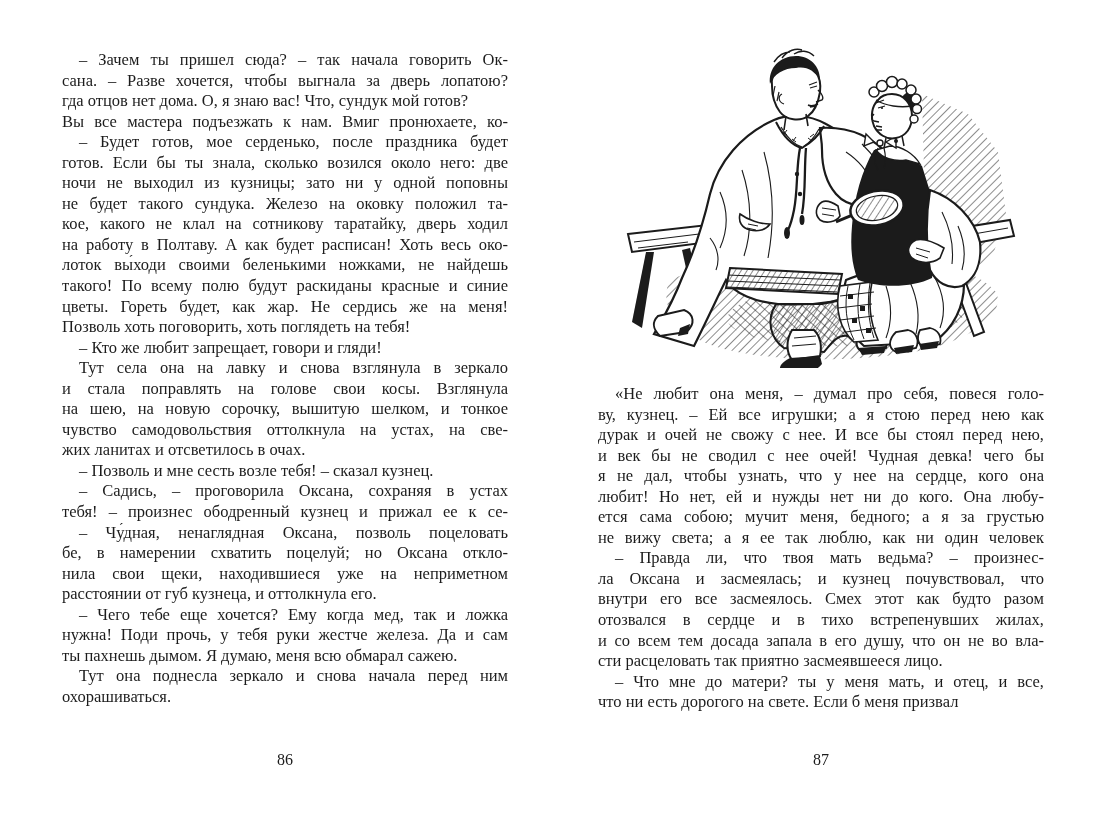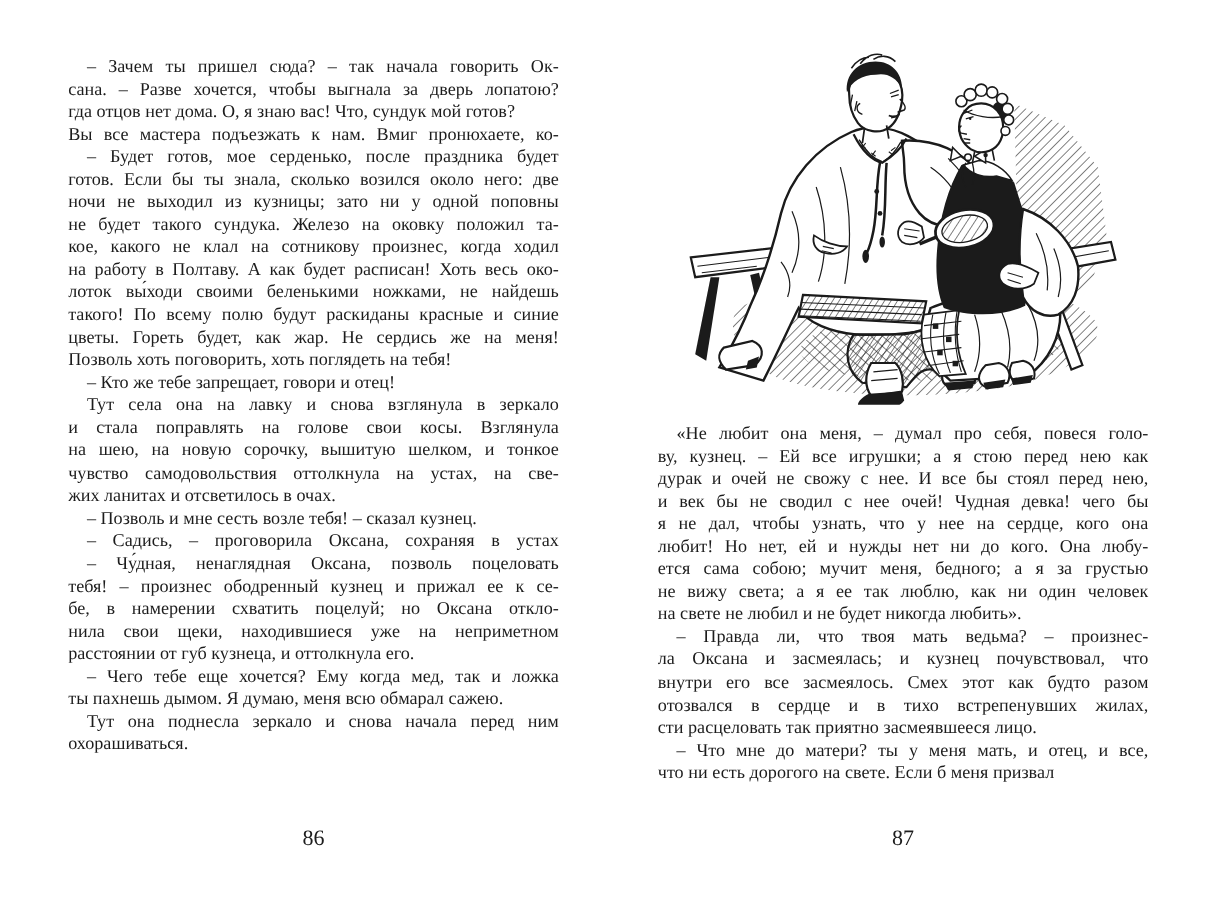--- a/index.html
+++ b/index.html
@@ -17,21 +17,21 @@
   .para{margin:0;padding:0;}
   .line{
     font-size:16.5px;line-height:20.55px;
     text-align:justify;text-align-last:justify;
     white-space:normal;overflow:hidden;
   }
   .line.last{text-align-last:left;}
   .line.first{text-indent:17px;}
   .folio{
     position:absolute;top:751px;left:0;width:100%;
-    text-align:center;font-size:20px;
+    text-align:center;font-size:16px;
   }
   .illustration{position:absolute;top:42px;left:26px;width:392px;height:326px;}
   .illustration svg{display:block;width:100%;height:100%;}
 </style>
 </head>
 <body>
 
 <div class="spread">
 
   <div class="page page-left">
@@ -40,52 +40,53 @@
           <div class="line first">– Зачем ты пришел сюда? – так начала говорить Ок-</div>
           <div class="line">сана. – Разве хочется, чтобы выгнала за дверь лопатою?</div>
           <div class="line last">гда отцов нет дома. О, я знаю вас! Что, сундук мой готов?</div>
           <div class="line">Вы все мастера подъезжать к нам. Вмиг пронюхаете, ко-</div>
         </div>
         <div class="para">
           <div class="line first">– Будет готов, мое серденько, после праздника будет</div>
           <div class="line">готов. Если бы ты знала, сколько возился около него: две</div>
           <div class="line">ночи не выходил из кузницы; зато ни у одной поповны</div>
           <div class="line">не будет такого сундука. Железо на оковку положил та-</div>
-          <div class="line">кое, какого не клал на сотникову произнес, когда ходил</div>
+          <div class="line">кое, какого не клал на сотникову таратайку, дверь ходил</div>
           <div class="line">на работу в Полтаву. А как будет расписан! Хоть весь око-</div>
           <div class="line">лоток вы́ходи своими беленькими ножками, не найдешь</div>
           <div class="line">такого! По всему полю будут раскиданы красные и синие</div>
           <div class="line">цветы. Гореть будет, как жар. Не сердись же на меня!</div>
           <div class="line last">Позволь хоть поговорить, хоть поглядеть на тебя!</div>
         </div>
         <div class="para">
-          <div class="line first last">– Кто же тебе запрещает, говори и отец!</div>
+          <div class="line first last">– Кто же любит запрещает, говори и гляди!</div>
         </div>
         <div class="para">
           <div class="line first">Тут села она на лавку и снова взглянула в зеркало</div>
           <div class="line">и стала поправлять на голове свои косы. Взглянула</div>
           <div class="line">на шею, на новую сорочку, вышитую шелком, и тонкое</div>
           <div class="line">чувство самодовольствия оттолкнула на устах, на све-</div>
           <div class="line last">жих ланитах и отсветилось в очах.</div>
         </div>
         <div class="para">
           <div class="line first last">– Позволь и мне сесть возле тебя! – сказал кузнец.</div>
         </div>
         <div class="para">
           <div class="line first">– Садись, – проговорила Оксана, сохраняя в устах</div>
         </div>
         <div class="para">
+          <div class="line">тебя! – произнес ободренный кузнец и прижал ее к се-</div>
           <div class="line first">– Чу́дная, ненаглядная Оксана, позволь поцеловать</div>
-          <div class="line">тебя! – произнес ободренный кузнец и прижал ее к се-</div>
           <div class="line">бе, в намерении схватить поцелуй; но Оксана откло-</div>
           <div class="line">нила свои щеки, находившиеся уже на неприметном</div>
           <div class="line last">расстоянии от губ кузнеца, и оттолкнула его.</div>
         </div>
         <div class="para">
           <div class="line first">– Чего тебе еще хочется? Ему когда мед, так и ложка</div>
+          <div class="line">нужна! Поди прочь, у тебя руки жестче железа. Да и сам</div>
           <div class="line last">ты пахнешь дымом. Я думаю, меня всю обмарал сажею.</div>
         </div>
         <div class="para">
           <div class="line first">Тут она поднесла зеркало и снова начала перед ним</div>
           <div class="line last">охорашиваться.</div>
         </div>
       </div>
     <div class="folio">86</div>
   </div>
 
@@ -220,27 +221,27 @@
     <div class="text-block">
         <div class="para">
           <div class="line first">«Не любит она меня, – думал про себя, повеся голо-</div>
           <div class="line">ву, кузнец. – Ей все игрушки; а я стою перед нею как</div>
           <div class="line">дурак и очей не свожу с нее. И все бы стоял перед нею,</div>
           <div class="line">и век бы не сводил с нее очей! Чудная девка! чего бы</div>
           <div class="line">я не дал, чтобы узнать, что у нее на сердце, кого она</div>
           <div class="line">любит! Но нет, ей и нужды нет ни до кого. Она любу-</div>
           <div class="line">ется сама собою; мучит меня, бедного; а я за грустью</div>
           <div class="line">не вижу света; а я ее так люблю, как ни один человек</div>
-          <div class="line last">на свете не любил и не будет никогда любить».</div>
         </div>
         <div class="para">
           <div class="line first">– Правда ли, что твоя мать ведьма? – произнес-</div>
           <div class="line">ла Оксана и засмеялась; и кузнец почувствовал, что</div>
           <div class="line">внутри его все засмеялось. Смех этот как будто разом</div>
           <div class="line">отозвался в сердце и в тихо встрепенувших жилах,</div>
+          <div class="line">и со всем тем досада запала в его душу, что он не во вла-</div>
           <div class="line last">сти расцеловать так приятно засмеявшееся лицо.</div>
         </div>
         <div class="para">
           <div class="line first">– Что мне до матери? ты у меня мать, и отец, и все,</div>
           <div class="line last">что ни есть дорогого на свете. Если б меня призвал</div>
         </div>
       </div>
     <div class="folio">87</div>
   </div>
 

